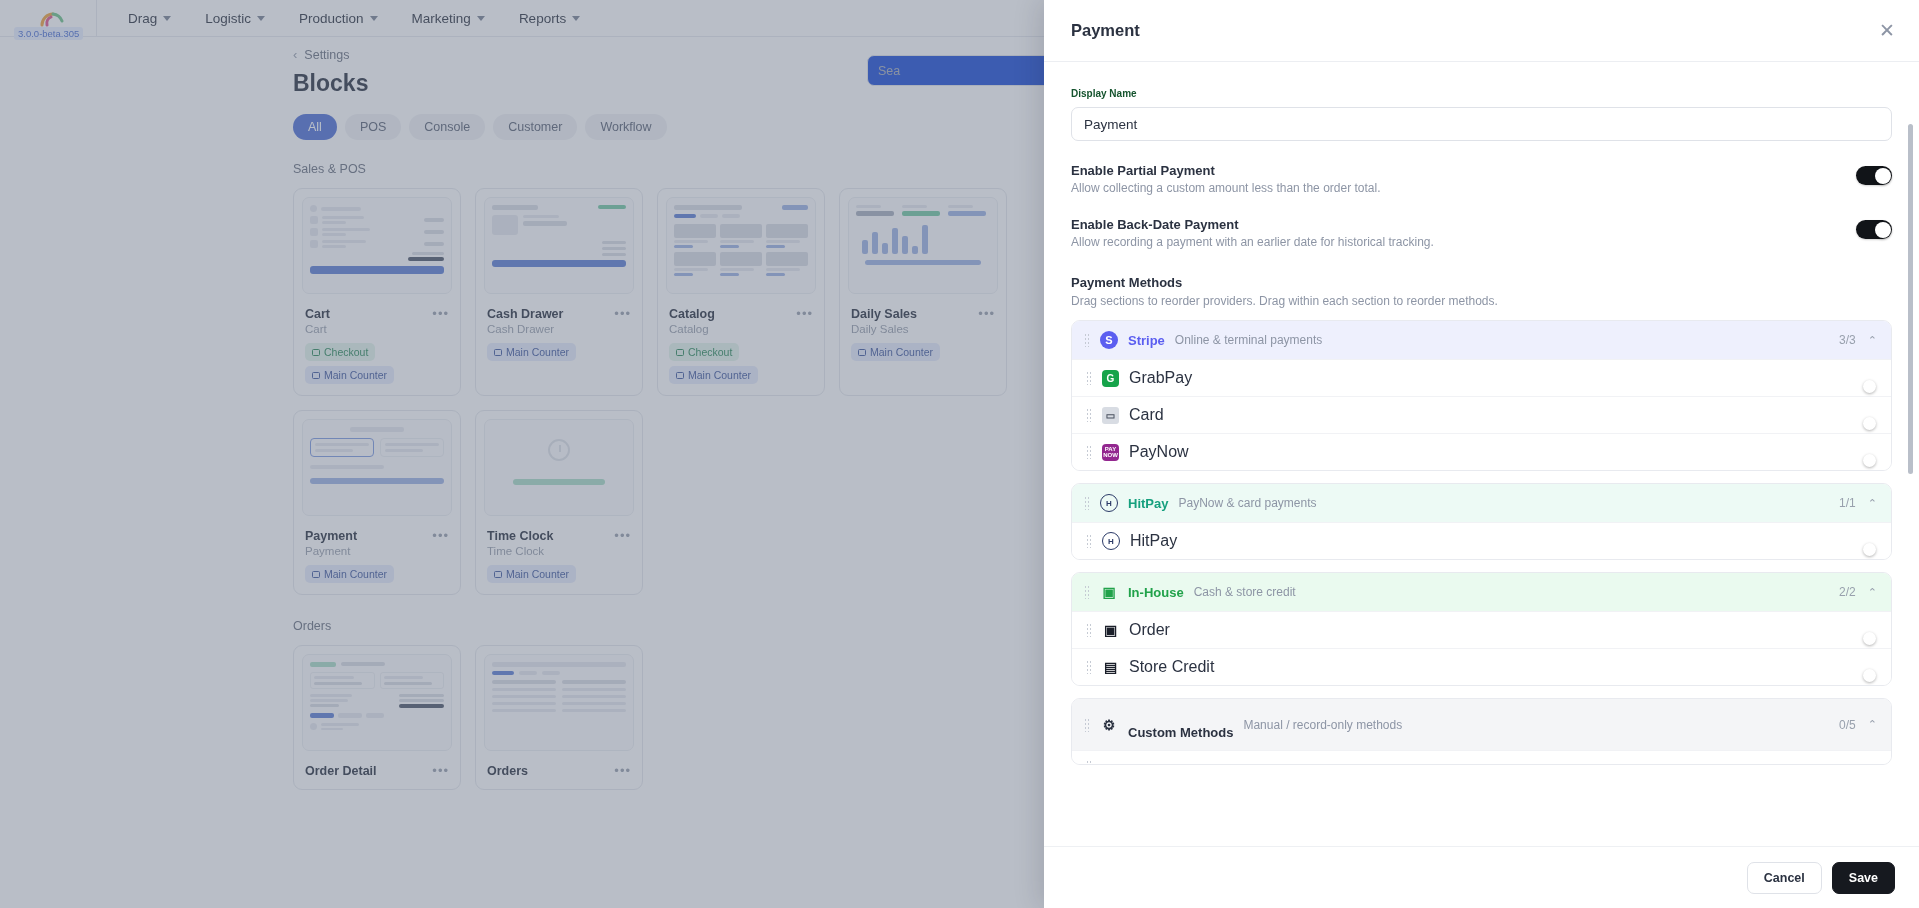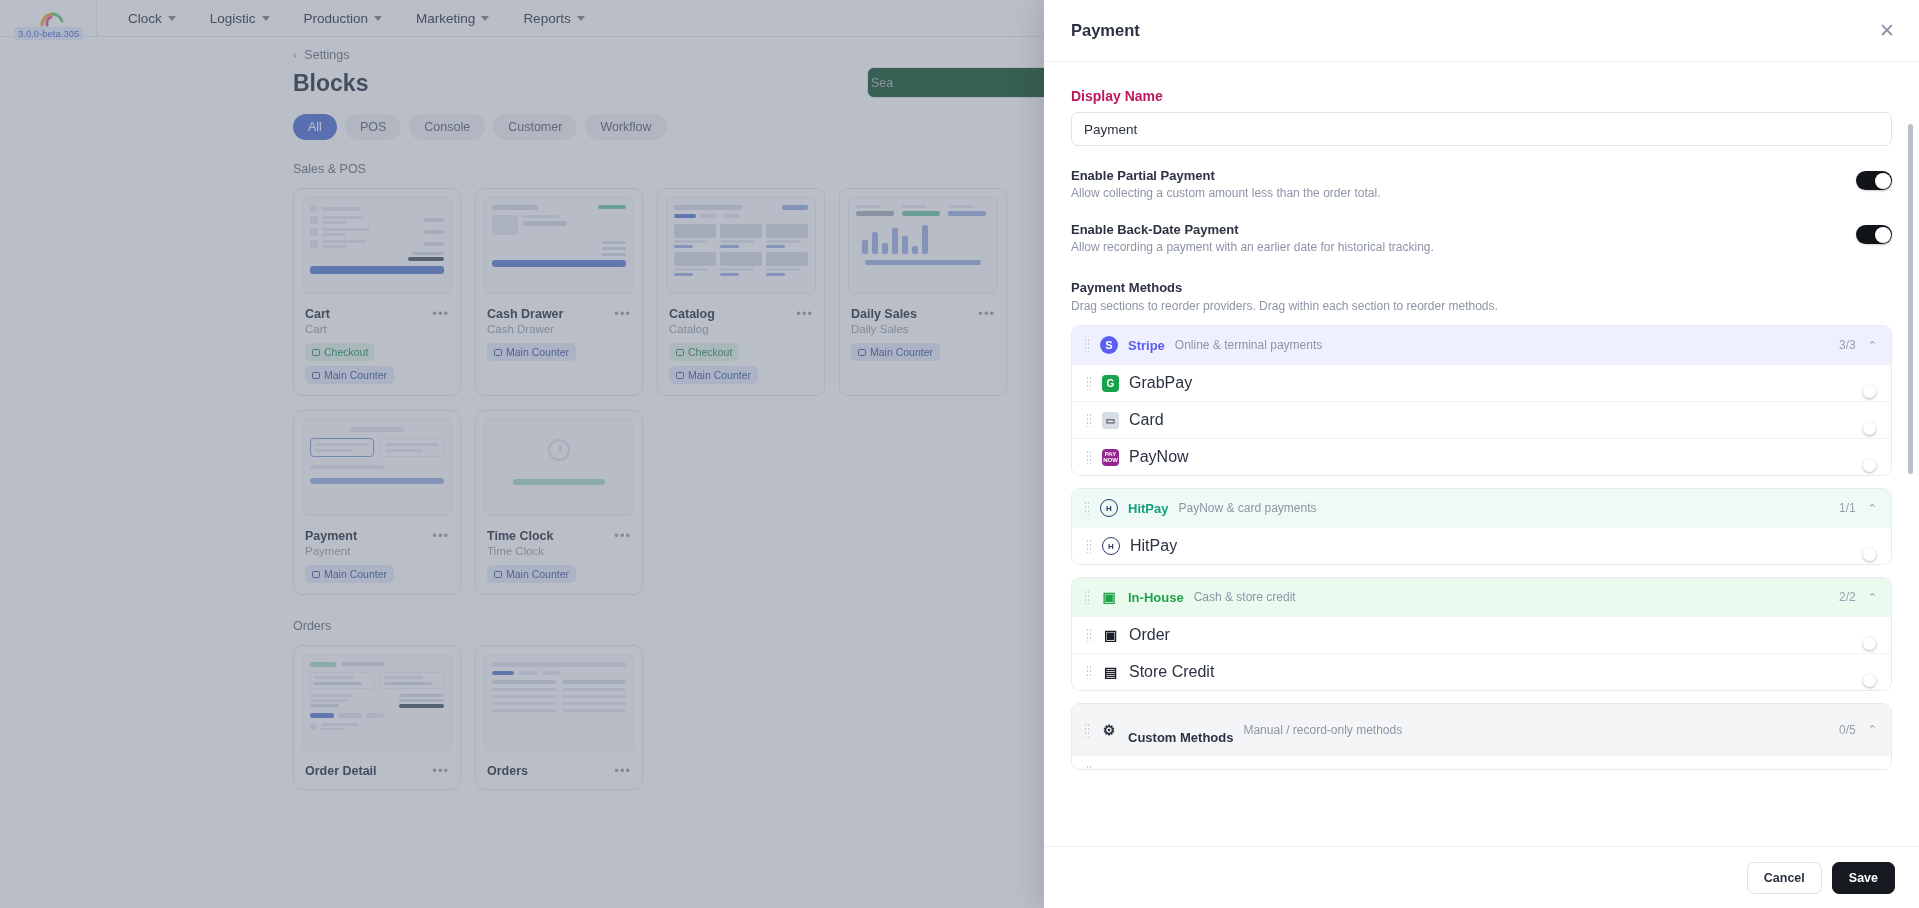--- a/index.html
+++ b/index.html
@@ -67,23 +67,23 @@
   }
   .ftab {
     font-size: 12.5px; padding: 6px 15px; border-radius: 999px;
     background: #f0f1f4; color:#5b6375; cursor: pointer;
   }
   .ftab.active { background:#4f6fd6; color:#fff; }
 
   .search-box {
     position: absolute; right: 852px; top: 55px;
     width: 200px; height: 31px; border:1px solid #e3e5ea;
-    border-radius: 7px; background:#14532d;
-    display:flex; align-items:center; padding: 0 3px;
-    font-size:12.5px; color:#aab0bc;margin-top:12px;
+    border-radius: 7px; background:#1d4ed8;
+    display:flex; align-items:center; padding: 0 10px;
+    font-size:12.5px; color:#aab0bc;
   }
 
   .section-label {
     margin-left: 293px; margin-top: 22px;
     font-size: 12.5px; color:#6b7280;
   }
 
   .card-grid {
     margin-left: 293px; margin-top: 12px;
     display:flex; gap: 14px; flex-wrap: nowrap;
@@ -130,21 +130,21 @@
     box-shadow: -6px 0 24px rgba(20,25,40,0.13);
   }
   .dw-head {
     height: 62px; display:flex; align-items:center; justify-content:space-between;
     padding: 0 24px 0 27px; border-bottom:1px solid #eceef2; flex:none;
   }
   .dw-title { font-size: 16.5px; font-weight:700; color:#2b3241; }
   .close-x { font-size:19px; color:#8d95a5; cursor:pointer; line-height:1;}
 
   .dw-body { flex:1; overflow:hidden; position:relative; padding: 26px 27px 0 27px;}
-  .field-label { font-size:14px; font-weight:700; color:#be185d; }
+  .field-label { font-size:10px; font-weight:700; color:#14532d; }
   .text-input {
     margin-top: 8px; width: 100%; height: 34px;
     border:1px solid #dfe2e8; border-radius:7px;
     padding: 0 12px; font-size:13.5px; color:#2b3241;
     font-family: "Liberation Sans", sans-serif; background:#fff;
   }
 
   .switch-row {
     display:flex; justify-content:space-between; align-items:flex-start;
     margin-top: 22px;
@@ -255,21 +255,21 @@
         <svg width="28" height="16" viewBox="0 0 28 16">
           <path d="M3 14 A11 11 0 0 1 14 3" stroke="#f0a23c" stroke-width="3" fill="none" stroke-linecap="round"></path>
           <path d="M14 3 A11 11 0 0 1 23 10" stroke="#6fc48a" stroke-width="3" fill="none" stroke-linecap="round"></path>
           <path d="M8 14 A7 7 0 0 1 12 6" stroke="#e0538a" stroke-width="3" fill="none" stroke-linecap="round"></path>
         </svg>
       </div>
       <span class="version-badge">3.0.0-beta.305</span>
     </div>
     <div class="nav-sep"></div>
     <div class="nav-item">
-      <span>Clock</span>
+      <span>Drag</span>
       <span class="chev"></span>
     </div>
     <div class="nav-item">
       <span>Logistic</span>
       <span class="chev"></span>
     </div>
     <div class="nav-item">
       <span>Production</span>
       <span class="chev"></span>
     </div>

